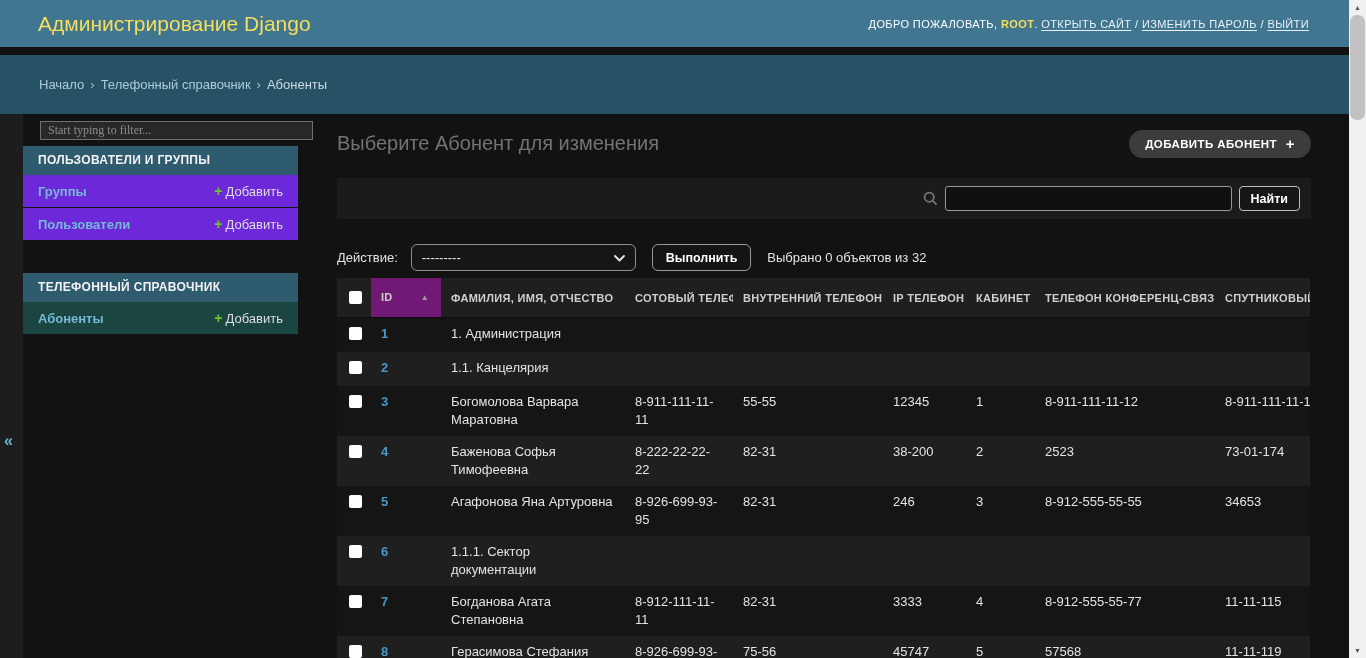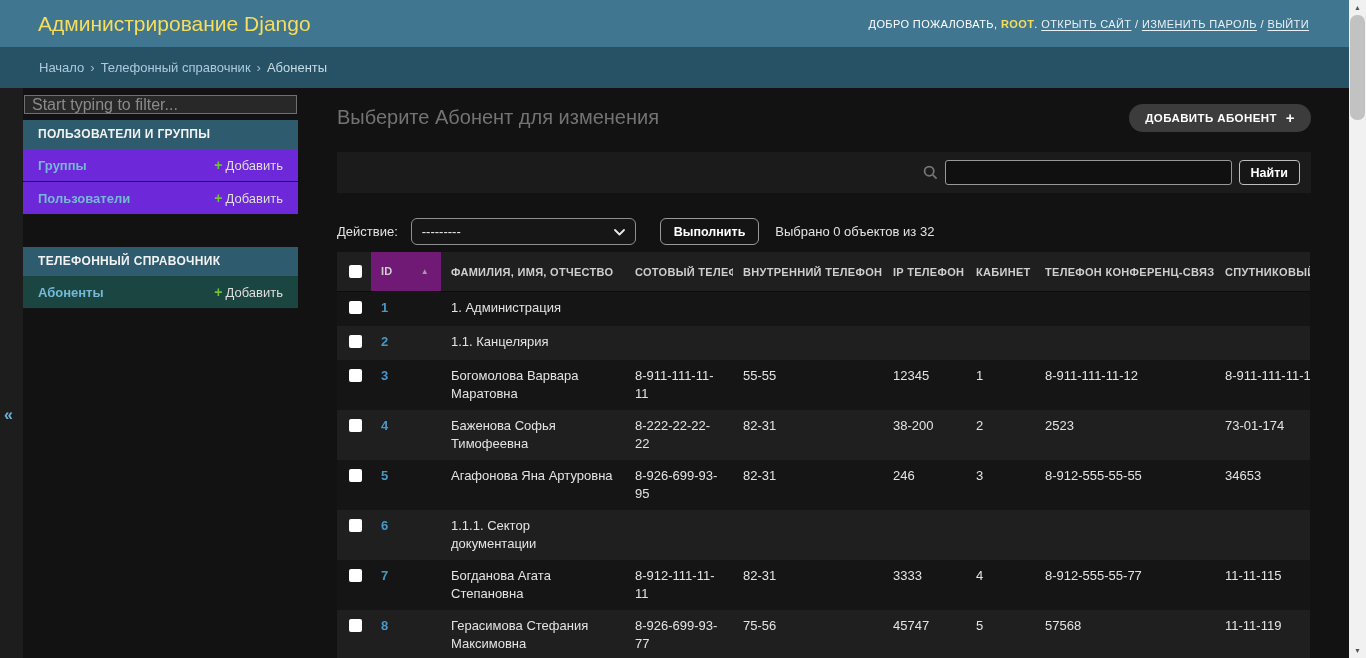--- a/index.html
+++ b/index.html
@@ -11,34 +11,34 @@
 
   
   .top-header { height:47px; background:#417690; display:flex; align-items:center; justify-content:space-between; padding:0 40px 0 38px; }
   .site-title { color:#f5dd5d; font-size:21px; font-weight:400; }
   .user-tools { color:#ffffff; font-size:11px; letter-spacing:.4px; white-space:nowrap; }
   .user-tools .username { font-weight:bold; color:#f5dd5d; }
   .user-tools a { color:#e9f1f6; text-decoration:underline; text-underline-offset:2px; }
   .user-tools .sep { color:#e9f1f6; }
 
   
-  .breadcrumbs { height:41px; background:#275266; display:flex; align-items:center; padding-left:39px; font-size:13px; gap:6px; }
+  .breadcrumbs { height:59px; background:#275266; display:flex; align-items:center; padding-left:39px; font-size:13px; gap:6px;margin-top:8px; }
   .crumb { color:#abcbdc; }
   .crumb-current { color:#c9dbe5; }
   .crumb-sep { color:#9fbdcd; }
 
   
   .content { display:flex; height:570px; }
 
   .nav-strip { width:23px; background:#1d1d1d; position:relative; flex-shrink:0; }
   .nav-toggle { position:absolute; top:318px; left:4px; color:#6fb4d8; font-size:16px; font-weight:bold; cursor:pointer; }
 
   
   .sidebar { width:275px; flex-shrink:0; padding-top:7px; }
-  .filter-input { display:block; width:273px; height:19px; margin-left:1px; background:#282828; border:1px solid #6f6f6f; color:#cfcfcf; font-size:16px; padding:0 7px; font-family:Liberation Sans, sans-serif; }
+  .filter-input { display:block; width:273px; height:19px; margin-left:17px; background:#282828; border:1px solid #6f6f6f; color:#cfcfcf; font-size:12px; padding:0 7px; font-family:Liberation Serif, serif; }
   .filter-input::placeholder { color:#8b8b8b; }
   .app-module { margin-top:6px; }
   .app-module.second { margin-top:32px; }
   .module-caption { height:29px; line-height:29px; background:#2e5b6d; color:#f2f2f2; font-size:12px; font-weight:bold; padding-left:15px; letter-spacing:.3px; }
   .model-row { height:33px; display:flex; align-items:center; justify-content:space-between; padding:0 15px; background:#6d28d9; border-bottom:1px solid #151515; }
   .model-row.current { background:#1b4540; }
   .model-link { color:#74b9d8; font-size:13px; font-weight:bold; }
   .add-link { color:#dedede; font-size:13px; }
   .plus-icon { color:#6ec52e; font-weight:bold; margin-right:3px; font-size:14px; }
 
@@ -50,21 +50,21 @@
   .add-plus { font-size:15px; font-weight:bold; }
 
   .search-module { margin-top:18px; height:41px; background:#1b1b1b; display:flex; align-items:center; padding:0 11px;justify-content:flex-end; }
   .search-icon { display:inline-flex; }
   .search-input { width:287px; height:25px; margin-left:7px; background:#101010; border:1px solid #989898; border-radius:3px; color:#e8e8e8; padding:0 8px; font-family:inherit; font-size:13px; }
   .search-submit { margin-left:7px; height:25px; background:#161616; border:1px solid #bdbdbd; border-radius:4px; color:#fff; font-size:12.5px; font-weight:bold; padding:0 11px; font-family:inherit; cursor:pointer; }
 
   .actions-bar { margin-top:25px; height:27px; display:flex; align-items:center; }
   .actions-label { color:#e3e3e3; font-size:13px; }
   .action-select { margin-left:13px; width:225px; height:27px; background:#161616; border:1px solid #8f8f8f; border-radius:6px; color:#eeeeee; font-size:13px; display:flex; align-items:center; justify-content:space-between; padding:0 10px; cursor:pointer; }
-  .run-btn { margin-left:24px; height:27px; border:1px solid #999; border-radius:6px; background:#141414; color:#fff; font-size:12.5px; font-weight:bold; padding:0 13px; font-family:inherit; cursor:pointer; }
+  .run-btn { margin-left:16px; height:27px; border:1px solid #999; border-radius:6px; background:#141414; color:#fff; font-size:12.5px; font-weight:bold; padding:0 13px; font-family:inherit; cursor:pointer; }
   .selection-counter { margin-left:16px; color:#e3e3e3; font-size:13px; }
 
   
   .results { margin-top:7px; width:973px; overflow:hidden; }
   table { table-layout:fixed; width:1008px; border-collapse:collapse; }
   thead th { background:#1f1f1f; color:#cfcfcf; font-size:11px; font-weight:bold; text-align:left; padding:11px 10px; letter-spacing:.3px; white-space:nowrap; overflow:hidden; border-bottom:1px solid #0c0c0c; }
   thead th.sorted { background:#701a75; }
   thead th .sort-arrow { float:right; color:#9e9e9e; font-size:8px; line-height:13px; margin-right:2px; }
   tbody tr.odd { background:#151515; }
   tbody tr.even { background:#1f1f1f; }

